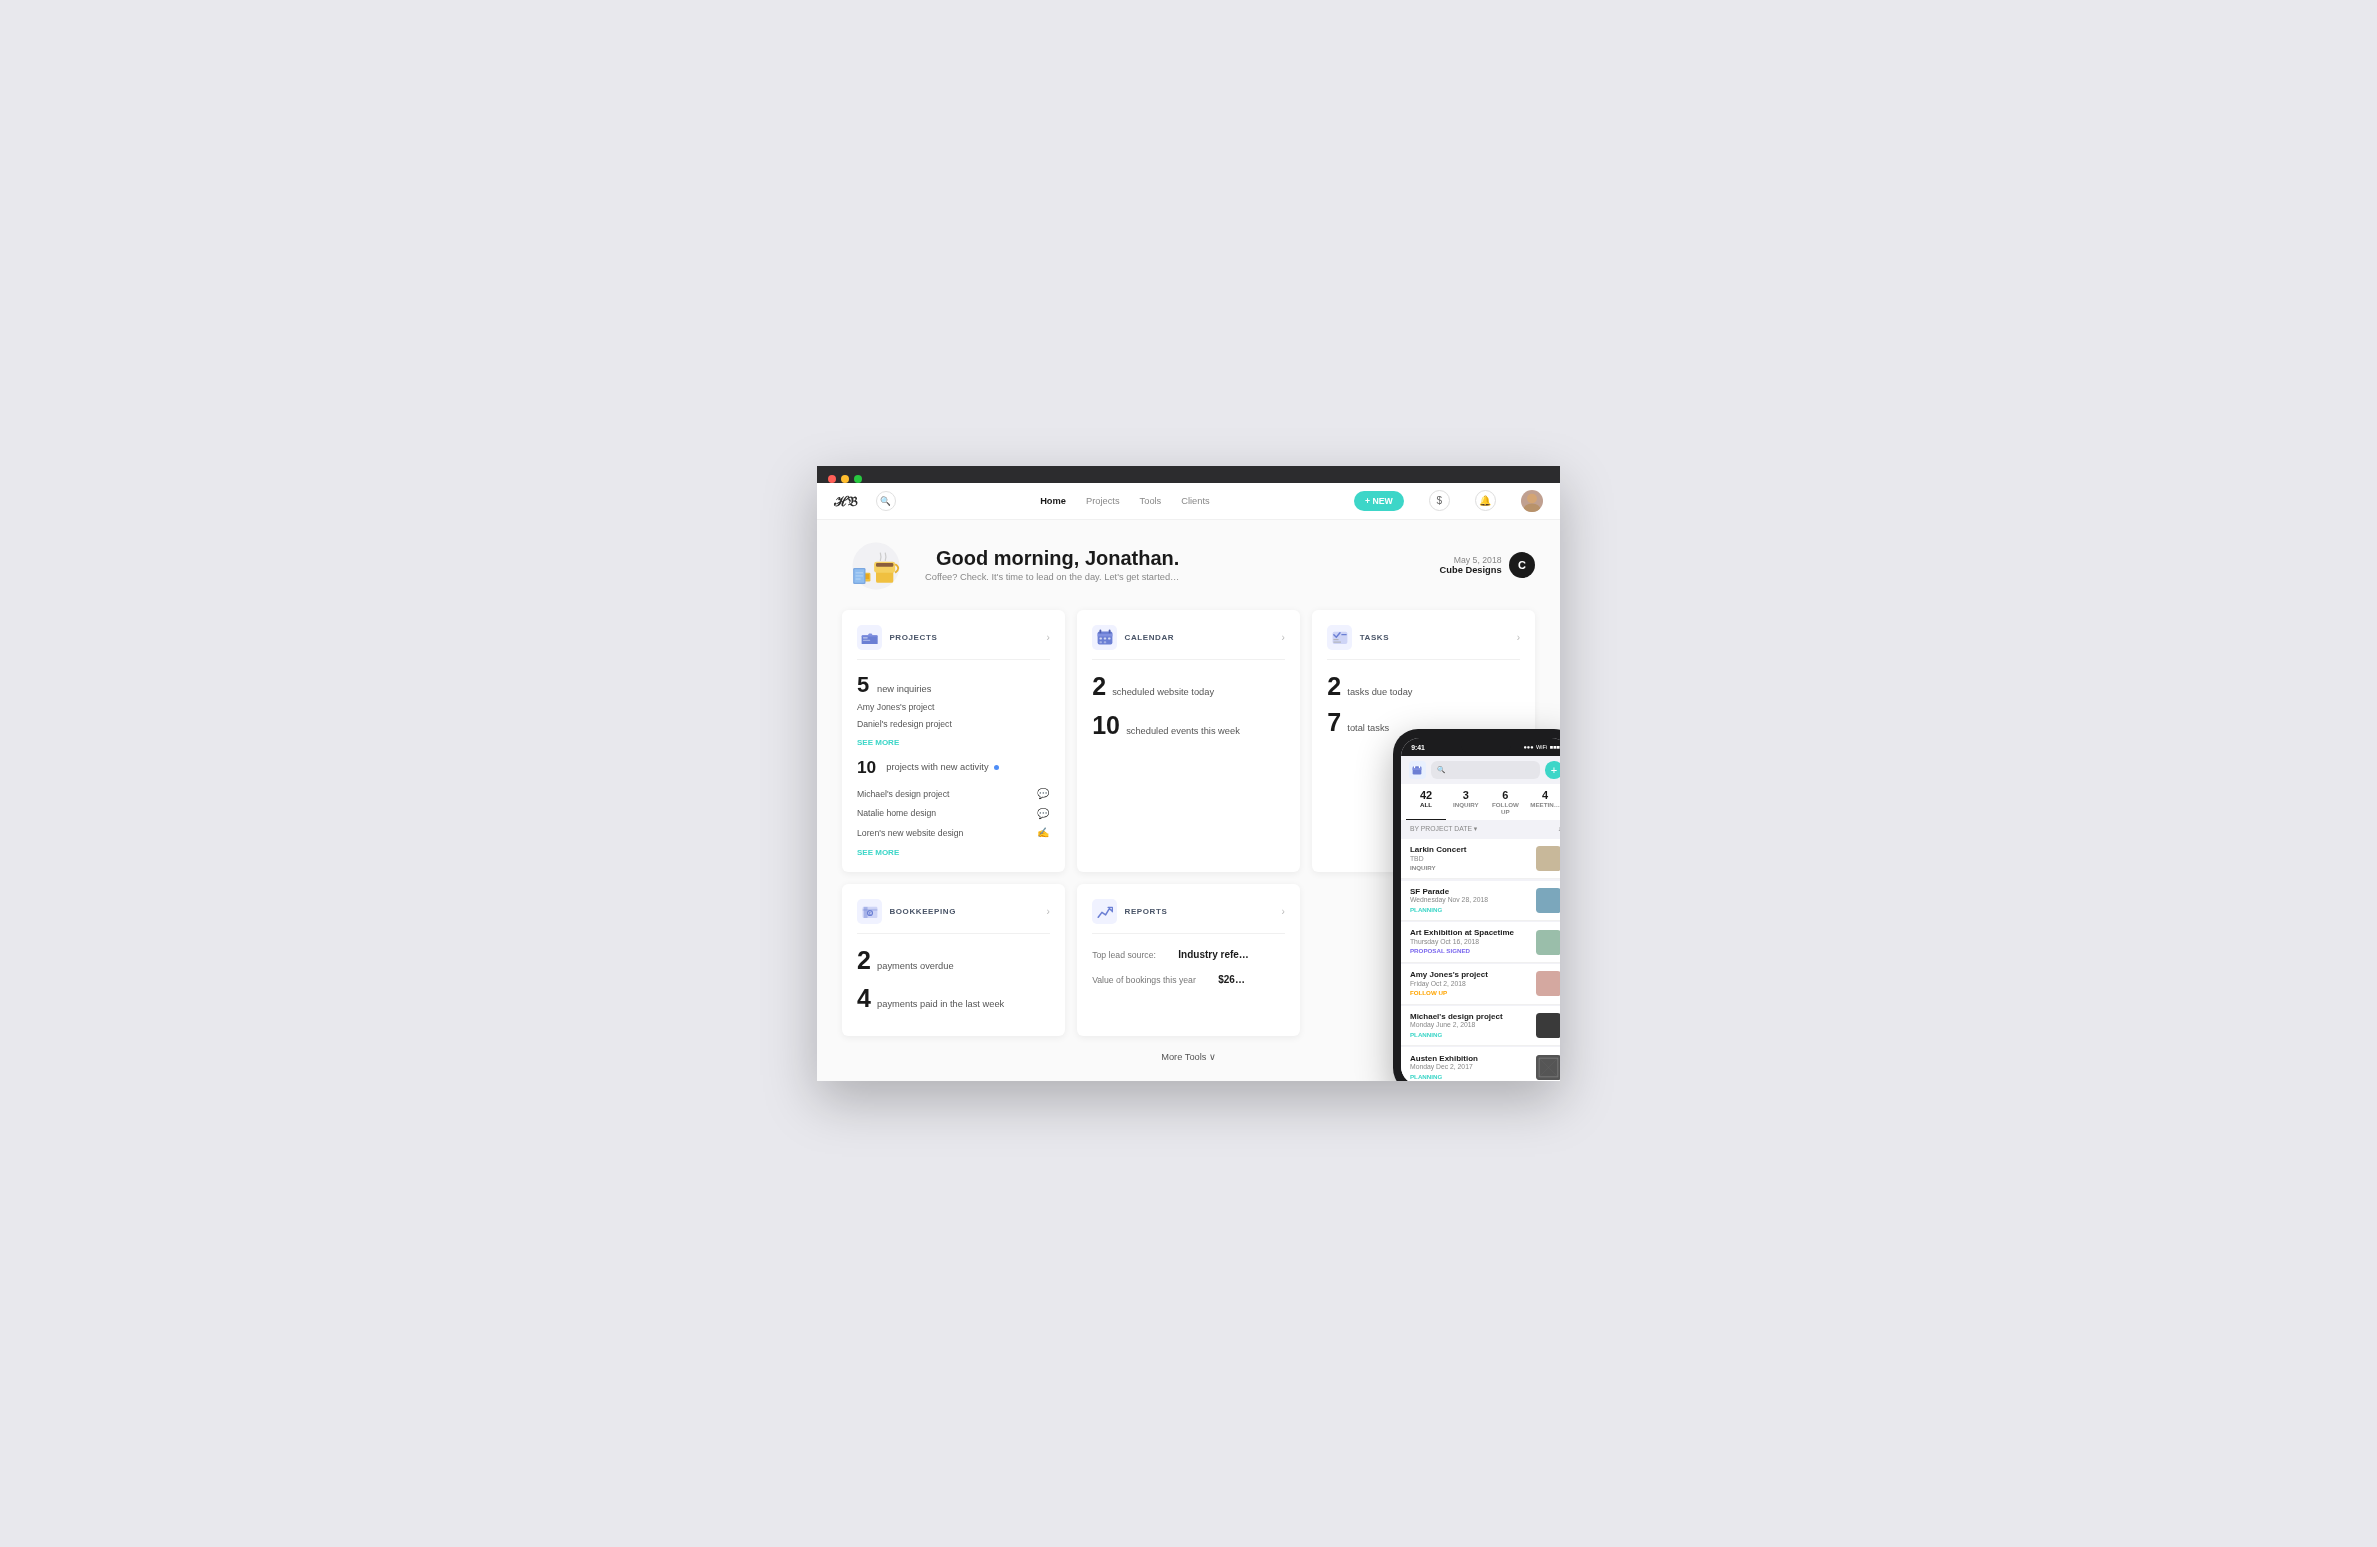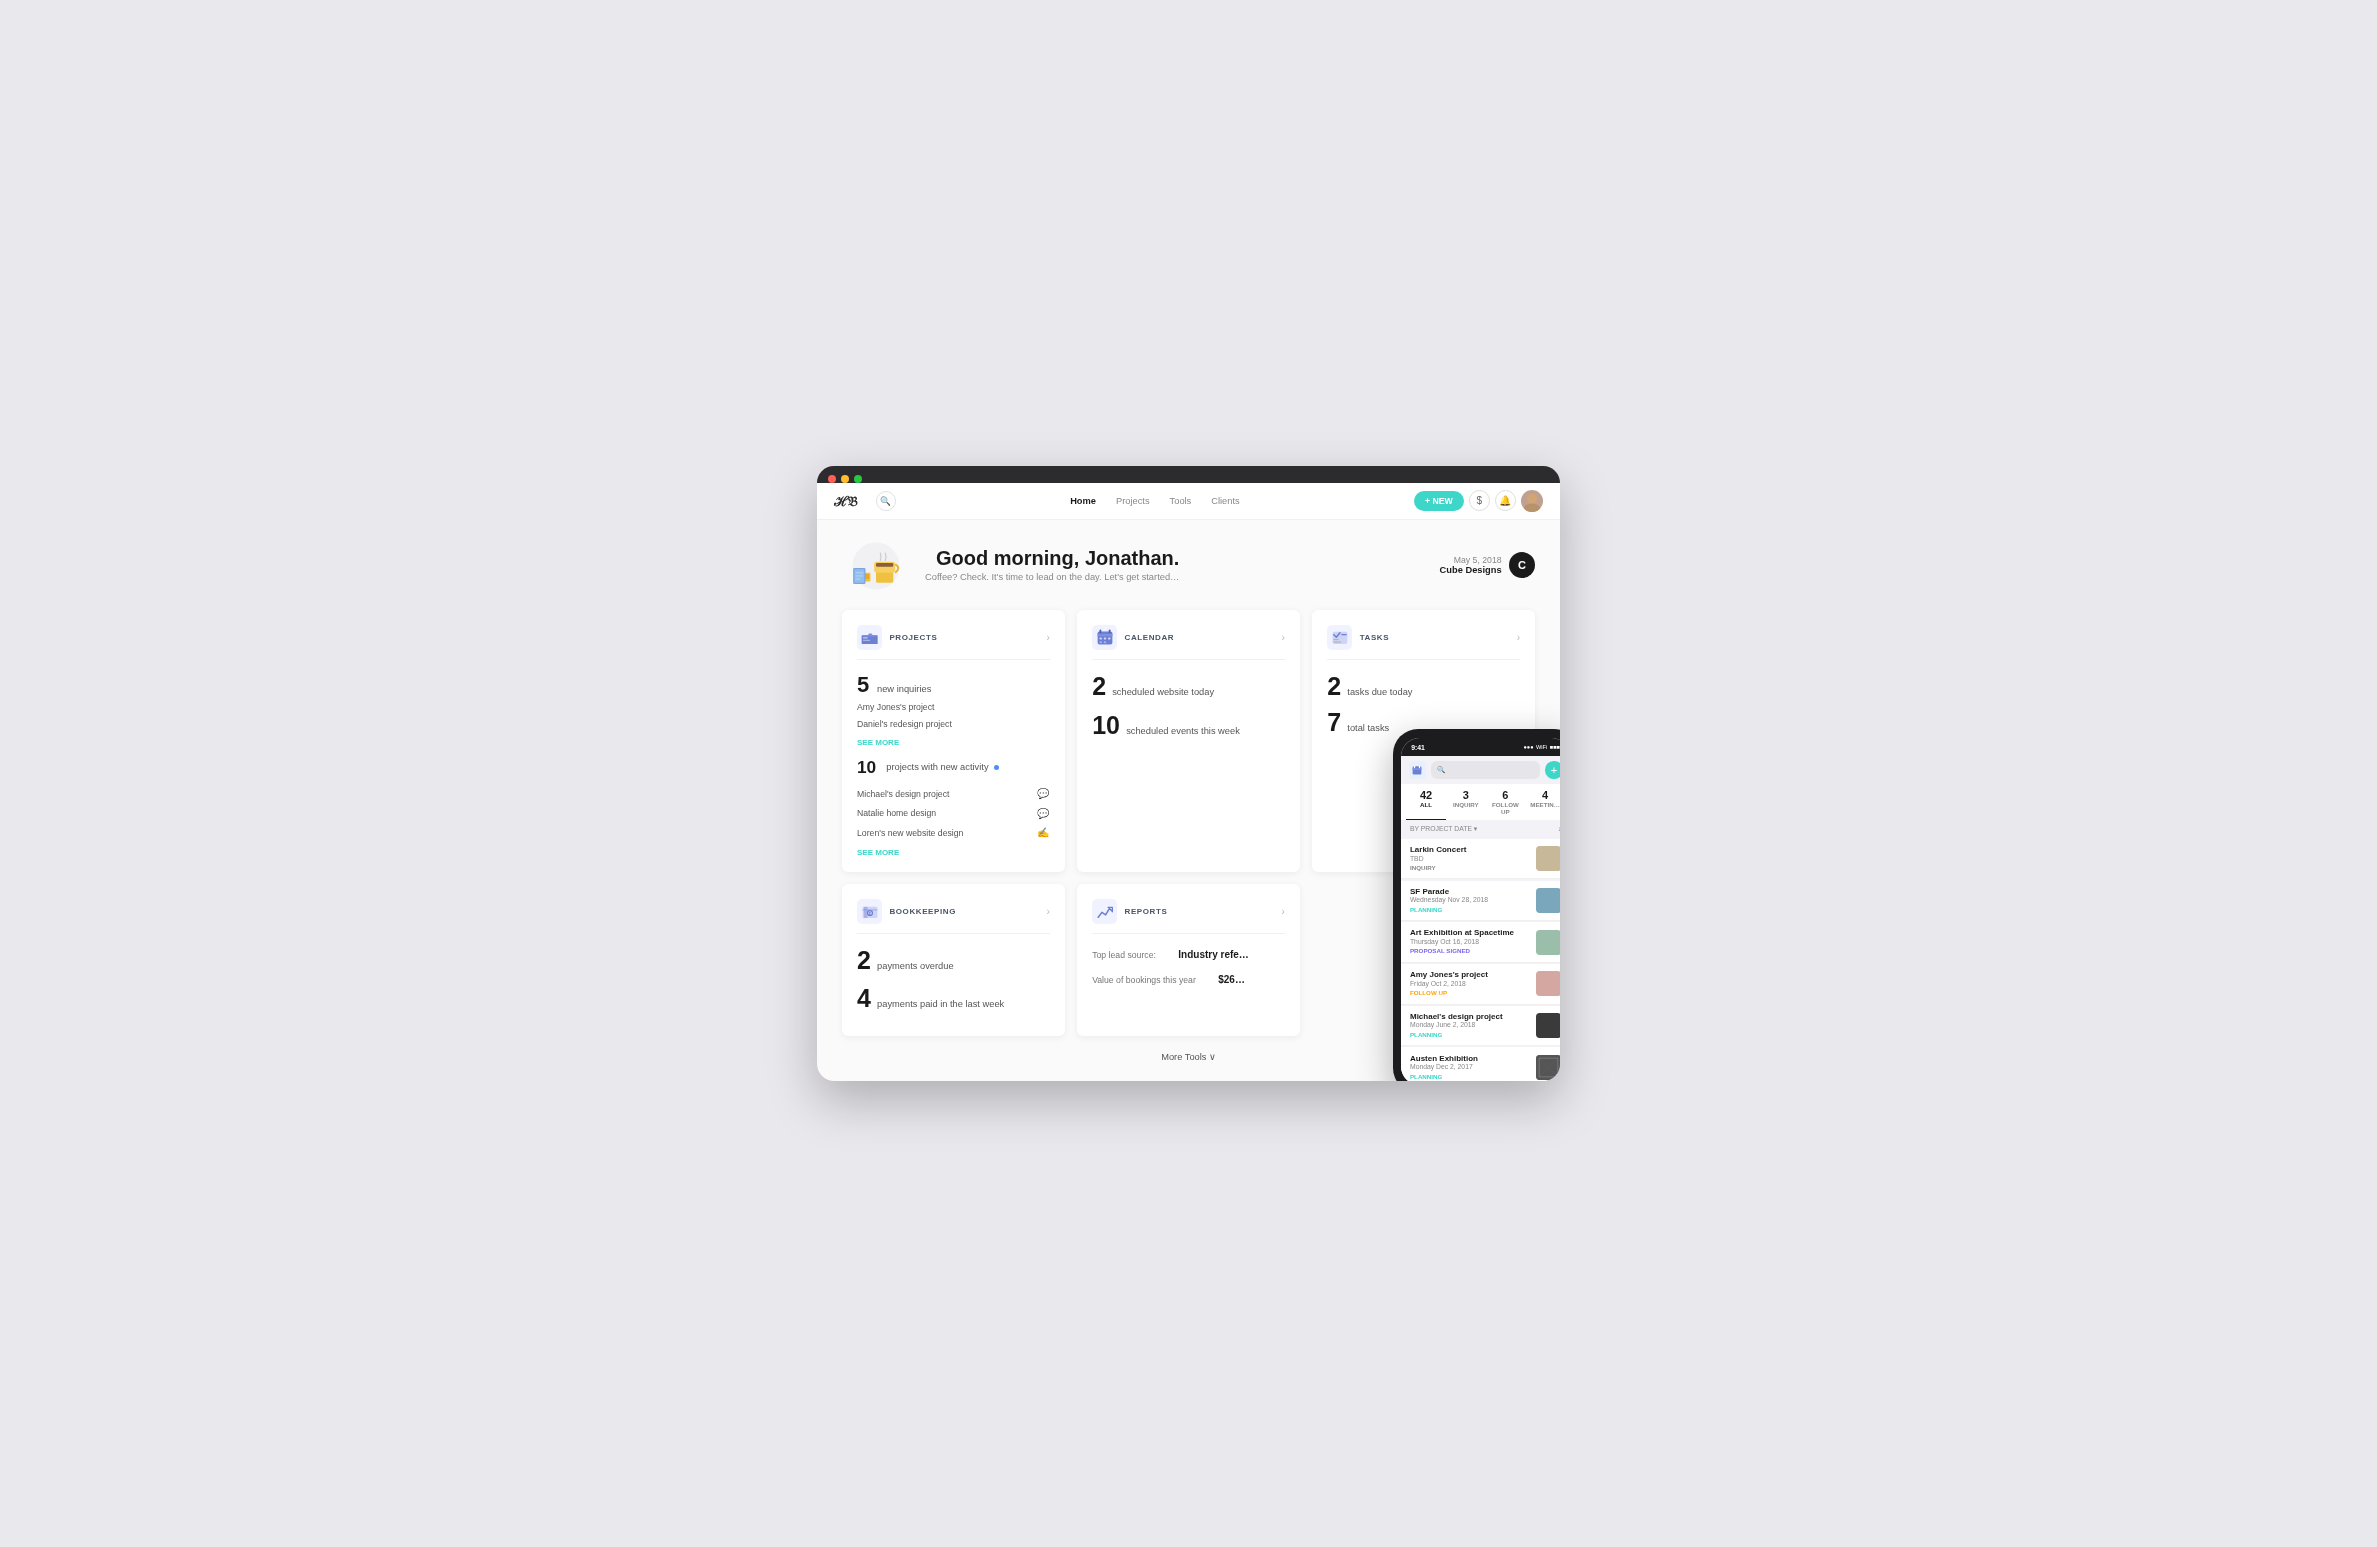--- a/index.html
+++ b/index.html
@@ -9,21 +9,21 @@
       display: flex;
       align-items: center;
       justify-content: center;
       min-height: 100vh;
       padding: 12.4px;
     }
 
     
     .browser-window {
       background: #f9a8d4;
-      border-radius: 17px;
+      border-radius: 0;
       box-shadow: 0 18.6px 50px rgba(0,0,0,0.25);
       width: 743px;
       overflow: hidden;
       position: relative;
     }
 
     .browser-chrome {
       background: #2c2c2e;
       padding: 8.7px 11px 0;
       display: flex;
@@ -77,21 +77,21 @@
       cursor: pointer;
       text-decoration: none;
     }
     .nav-link.active {
       color: #1a1a1a;
       font-weight: 600;
     }
     .nav-right {
       display: flex;
       align-items: center;
-      gap: 5px;
+      gap: 25px;
     }
     .new-btn {
       background: #3dd6c8;
       color: #fff;
       border: none;
       border-radius: 12.4px;
       padding: 5px 11px;
       font-size: 8.7px;
       font-weight: 600;
       cursor: pointer;

